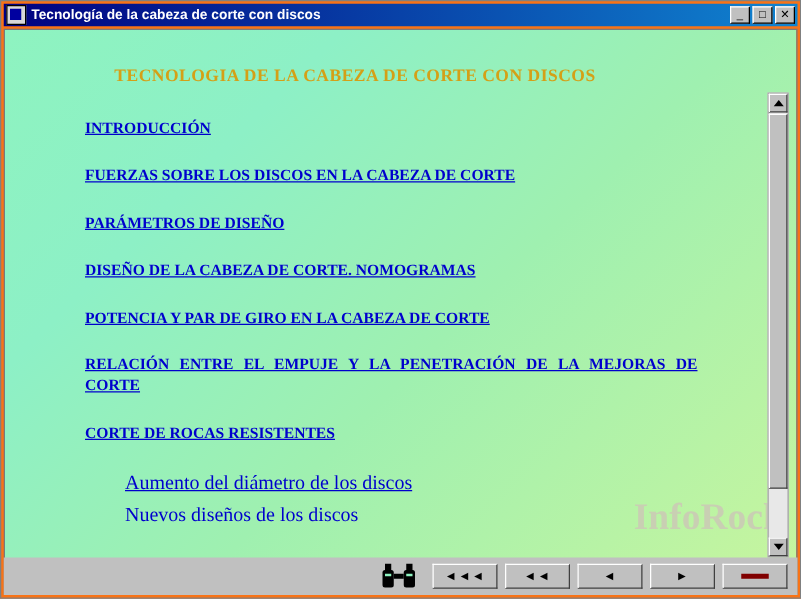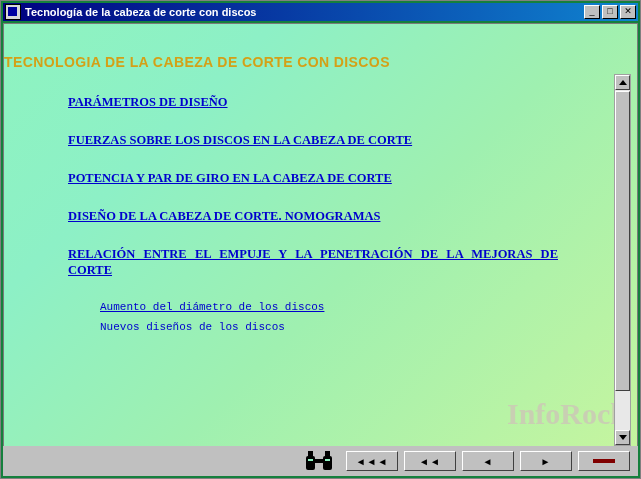--- a/index.html
+++ b/index.html
@@ -12,21 +12,21 @@
     height: 479px;
     overflow: hidden;
     font-family: "Liberation Sans", sans-serif;
   }
 
   .app-window {
     position: absolute;
     left: 0; top: 0;
     width: 641px;
     height: 479px;
-    background: #15803d;
+    background: #f97316;
     box-sizing: border-box;
     border: 1px solid #808080;
   }
 
   
   .titlebar {
     position: absolute;
     left: 2px; top: 2px;
     width: 635px;
     height: 18px;
@@ -92,25 +92,26 @@
     background: linear-gradient(135deg, #8ef3c0 0%, #8df0c6 25%, #9ff0b0 55%, #c8f59e 100%);
     border: 1px solid #7a7a7a;
     box-sizing: border-box;
     overflow: hidden;
   }
 
   .doc-heading {
     position: absolute;
     left: 0; top: 30px;
     width: 560px;
+    text-align: center;
     color: #d4a017;
     font-size: 14px;
     font-weight: bold;
     letter-spacing: 0.4px;
-    font-family: Liberation Sans, sans-serif;
+    font-family: Liberation Serif, serif;
   }
 
   .toc {
     position: absolute;
     left: 64px;
     top: 70px;
     width: 490px;
   }
   .toc-item {
     color: #0000cd;
@@ -124,22 +125,22 @@
     display: block;
     text-align: justify;
   }
   .toc-item.justify-spread {
     text-align: justify;
     text-align-last: left;
     word-spacing: 5px;
   }
   .toc-sub {
     color: #0000cd;
-    font-size: 11px;
-    font-family: Liberation Mono, monospace;
+    font-size: 16px;
+    font-family: Liberation Serif, serif;
     margin-left: 32px;
     margin-bottom: 4px;
     display: block;
     line-height: 1.4;
     cursor: pointer;
   }
   .toc-sub.underlined { text-decoration: underline; }
 
   
   .watermark {
@@ -266,25 +267,27 @@
       <div class="tbtn"><span>□</span></div>
       <div class="tbtn"><span>✕</span></div>
     </div>
   </div>
 
   <div class="client">
 
     <div class="doc-heading">TECNOLOGIA DE LA CABEZA DE CORTE CON DISCOS</div>
 
     <div class="toc">
+      <a class="toc-item">INTRODUCCIÓN</a>
+      <a class="toc-item">FUERZAS SOBRE LOS DISCOS EN LA CABEZA DE CORTE</a>
       <a class="toc-item">PARÁMETROS DE DISEÑO</a>
-      <a class="toc-item">FUERZAS SOBRE LOS DISCOS EN LA CABEZA DE CORTE</a>
+      <a class="toc-item">DISEÑO DE LA CABEZA DE CORTE. NOMOGRAMAS</a>
       <a class="toc-item">POTENCIA Y PAR DE GIRO EN LA CABEZA DE CORTE</a>
-      <a class="toc-item">DISEÑO DE LA CABEZA DE CORTE. NOMOGRAMAS</a>
       <a class="toc-item justify-spread">RELACIÓN ENTRE EL EMPUJE Y LA PENETRACIÓN DE LA MEJORAS DE CORTE</a>
+      <a class="toc-item">CORTE DE ROCAS RESISTENTES</a>
       <a class="toc-sub underlined">Aumento del diámetro de los discos</a>
       <a class="toc-sub">Nuevos diseños de los discos</a>
     </div>
 
     <div class="watermark">InfoRock</div>
 
     <div class="scrollbar">
       <div class="sb-btn up">
         <div class="arrow up"></div>
       </div>

